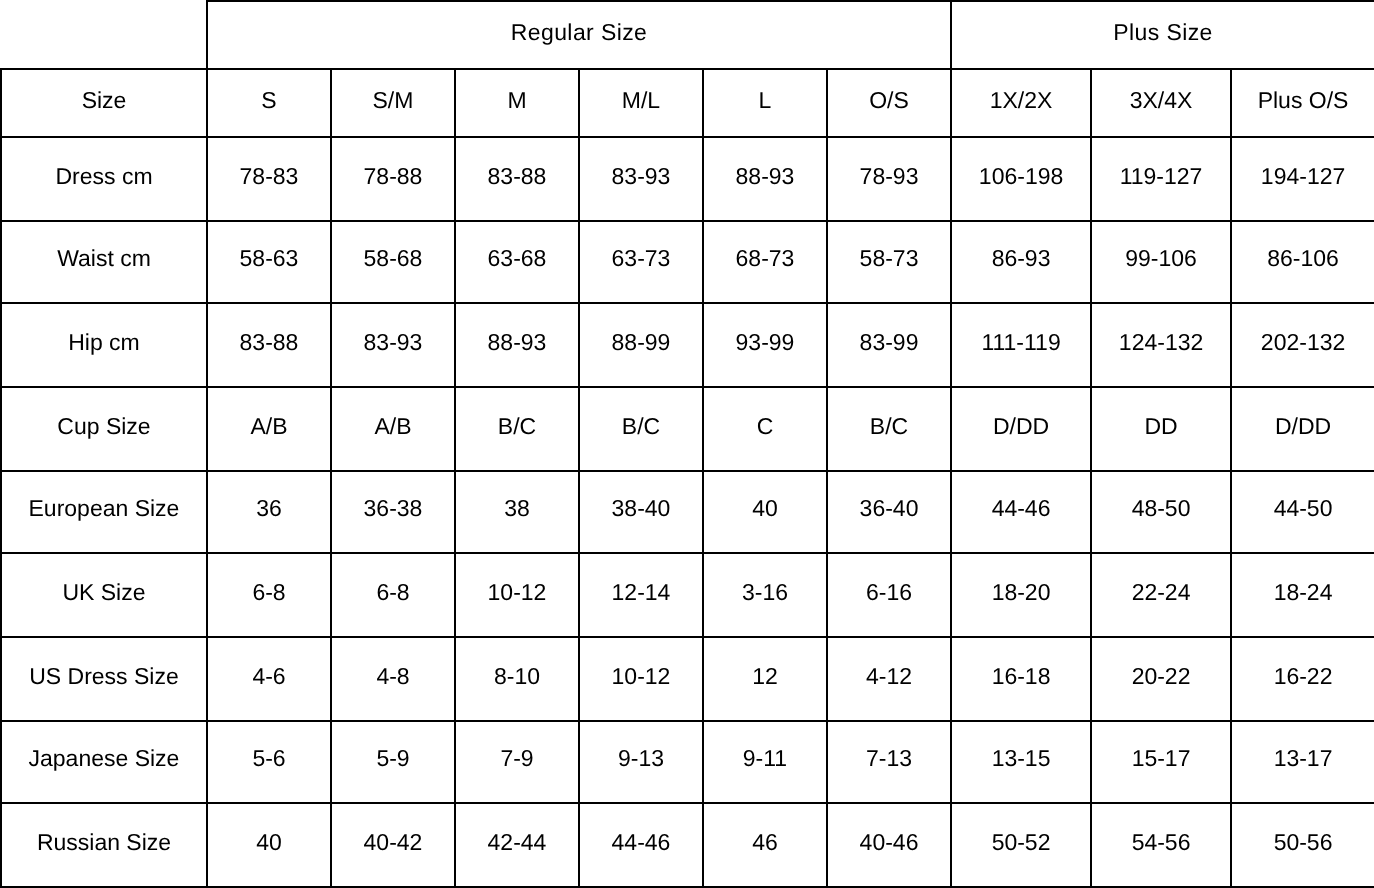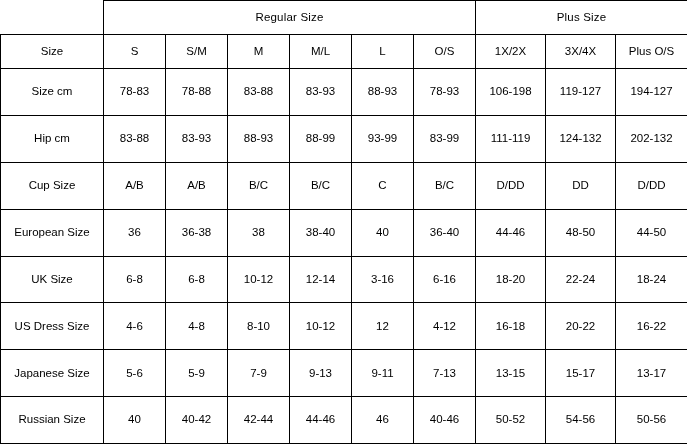--- a/index.html
+++ b/index.html
@@ -115,30 +115,42 @@
         <th class="col-head">M/L</th>
         <th class="col-head">L</th>
         <th class="col-head">O/S</th>
         <th class="col-head">1X/2X</th>
         <th class="col-head">3X/4X</th>
         <th class="col-head">Plus O/S</th>
       </tr>
     </thead>
     <tbody>
       <tr class="r-data">
-        <td class="row-label">Size cm</td>
+        <td class="row-label">Dress cm</td>
         <td>78-83</td>
         <td>78-88</td>
         <td>83-88</td>
         <td>83-93</td>
         <td>88-93</td>
         <td>78-93</td>
         <td>106-198</td>
         <td>119-127</td>
         <td>194-127</td>
+      </tr>
+      <tr class="r-data">
+        <td class="row-label">Waist cm</td>
+        <td>58-63</td>
+        <td>58-68</td>
+        <td>63-68</td>
+        <td>63-73</td>
+        <td>68-73</td>
+        <td>58-73</td>
+        <td>86-93</td>
+        <td>99-106</td>
+        <td>86-106</td>
       </tr>
       <tr class="r-data">
         <td class="row-label">Hip cm</td>
         <td>83-88</td>
         <td>83-93</td>
         <td>88-93</td>
         <td>88-99</td>
         <td>93-99</td>
         <td>83-99</td>
         <td>111-119</td>

